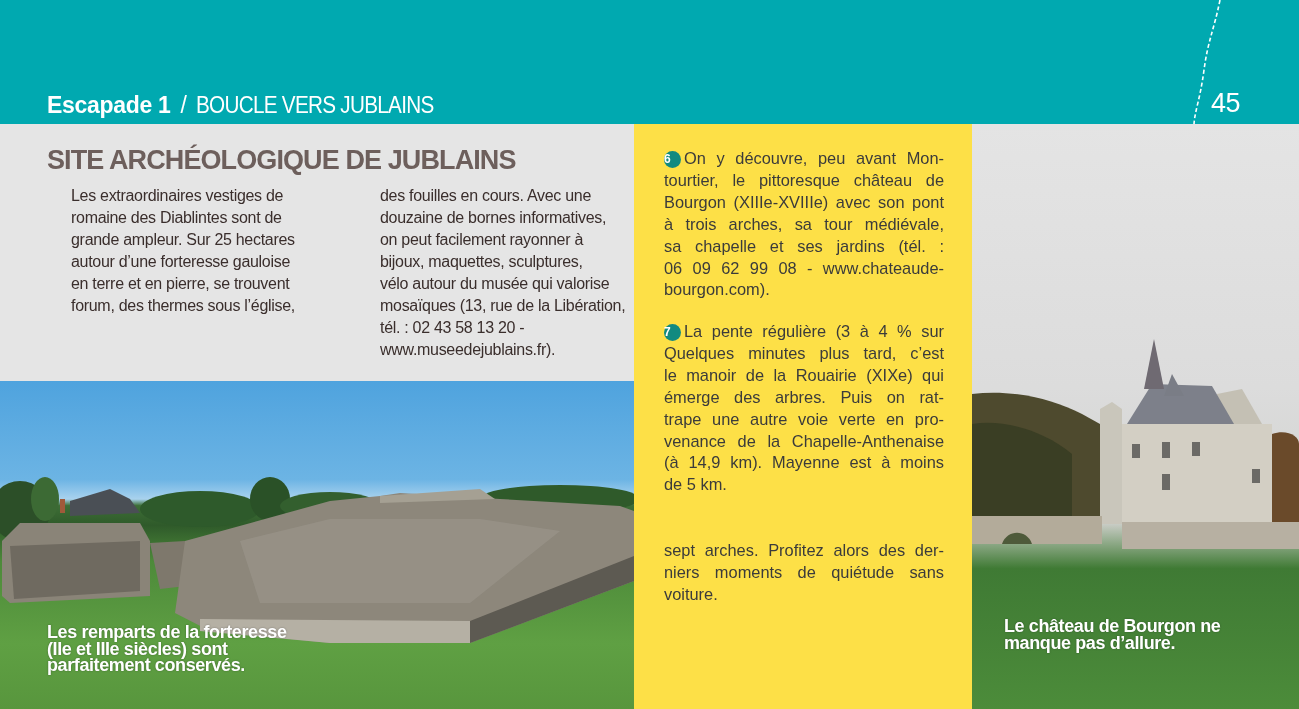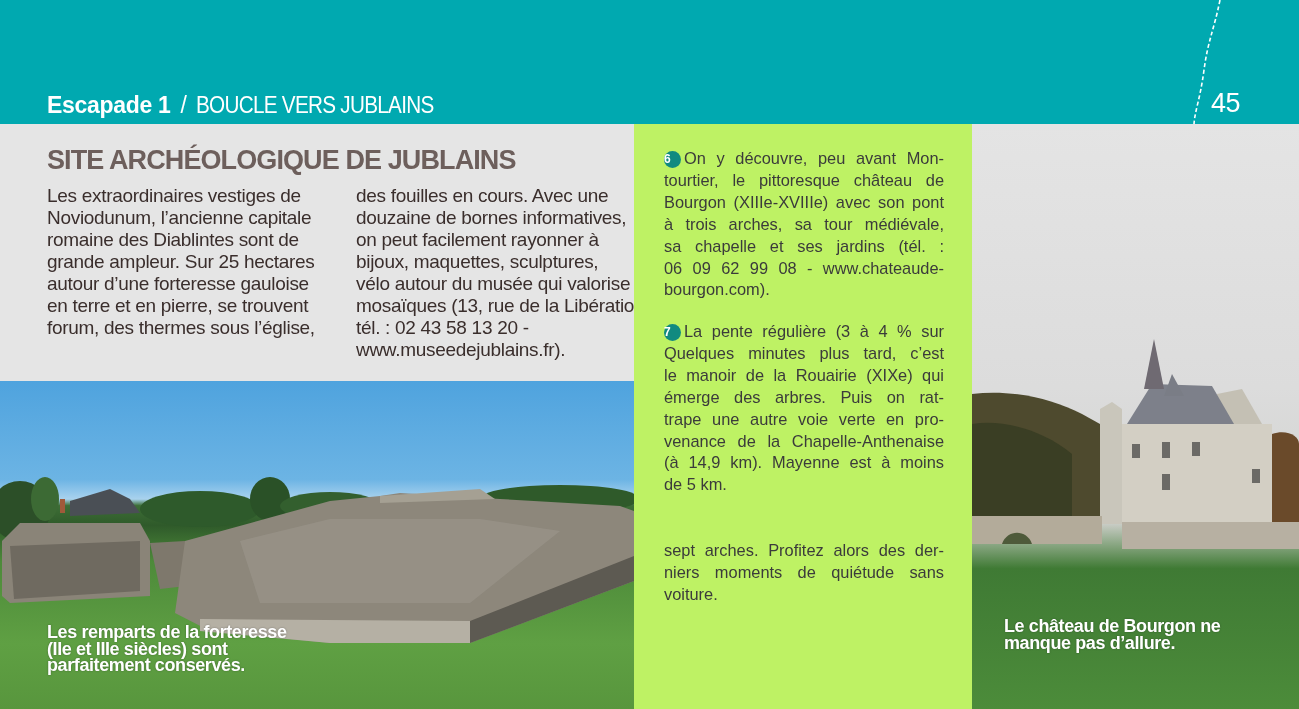--- a/index.html
+++ b/index.html
@@ -28,22 +28,23 @@
 
   .infobox {
     position:absolute; left:0; top:124px; width:634px; height:257px;
     background:#e5e5e5;
   }
   .infobox h2 {
     position:absolute; left:47px; top:21px; color:#6d5f5c;
     font-size:27px; font-weight:bold; letter-spacing:-0.9px; white-space:nowrap;
   }
   .infobox .col {
-    position:absolute; top:61px; font-size:19px; line-height:22px; color:#3a2e2c;
+    position:absolute; top:61px; font-size:16px; line-height:22px; color:#3a2e2c;
     letter-spacing:-0.3px;
+    margin-left:24px;
   }
   .infobox .col1 { left:47px; width:300px; }
   .infobox .col2 { left:356px; width:280px; }
   .infobox .col span { display:block; white-space:nowrap; }
 
   .photo-ruins {
     position:absolute; left:0; top:381px; width:634px; height:328px; overflow:hidden;
     background:linear-gradient(180deg, #4fa3de 0%, #6cb4e4 30%, #a9d2ee 36%, #3d6e36 38%, #2f5a2a 44%, #4d8a3a 55%, #5fa043 80%, #58963d 100%);
   }
   .photo-castle {
@@ -52,21 +53,21 @@
   }
   .caption {
     position:absolute; color:#ffffff; font-weight:bold; font-size:18px; line-height:16.5px;
     letter-spacing:-0.4px; text-shadow:0 0 2px rgba(0,0,0,0.35);
   }
   .caption span { display:block; white-space:nowrap; }
   .caption-ruins { left:47px; top:624px; }
   .caption-castle { left:1004px; top:618px; }
 
   .text-col {
-    position:absolute; left:634px; top:124px; width:338px; height:585px; background:#bef264;
+    position:absolute; left:634px; top:124px; width:338px; height:585px; background:#fde047;
   }
   .para {
     position:absolute; left:30px; width:280px; font-size:16.4px; line-height:21.9px;
     color:#3b3b3b; text-align:justify;
   }
   .para span.line { display:block; white-space:nowrap; text-align-last:justify; }
   .para span.line.last { text-align-last:left; }
   .num-badge {
     display:inline-block; width:17px; height:17px; border-radius:50%;
     background:#118a80; color:#ffffff; font-size:12px; font-weight:bold;
@@ -86,21 +87,20 @@
   <svg class="trail" viewBox="0 0 60 124">
     <path d="M40 0 C 34 30, 28 40, 24 70 S 15 110, 14 124" stroke="#ffffff" stroke-width="1.6" stroke-dasharray="4 2.5" fill="none"></path>
   </svg>
   <div class="page-number">45</div>
 </div>
 
 <div class="infobox">
   <h2>SITE ARCHÉOLOGIQUE DE JUBLAINS</h2>
   <div class="col col1">
     <span>Les extraordinaires vestiges de</span>
-    <span>Noviodunum, l’ancienne capitale</span>
     <span>romaine des Diablintes sont de</span>
     <span>grande ampleur. Sur 25 hectares</span>
     <span>autour d’une forteresse gauloise</span>
     <span>en terre et en pierre, se trouvent</span>
     <span>forum, des thermes sous l’église,</span>
   </div>
   <div class="col col2">
     <span>des fouilles en cours. Avec une</span>
     <span>douzaine de bornes informatives,</span>
     <span>on peut facilement rayonner à</span>

